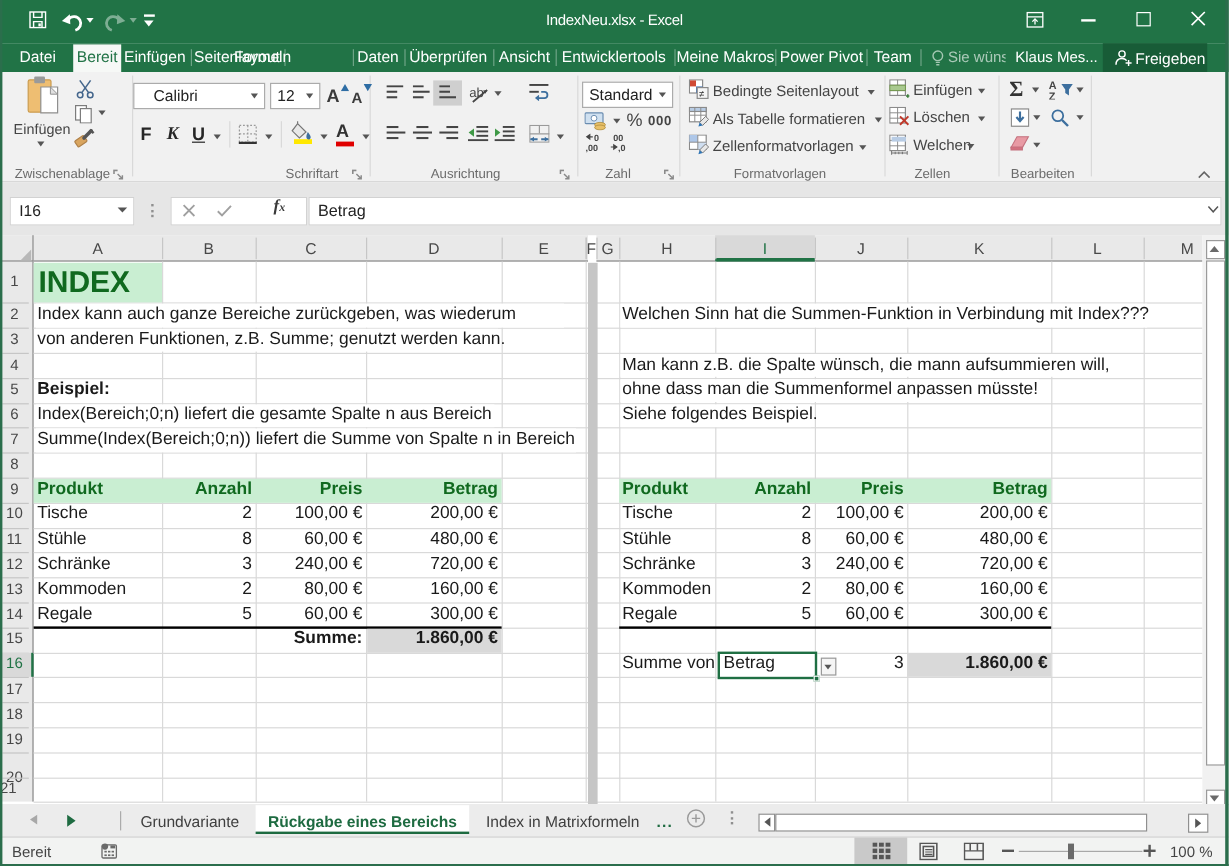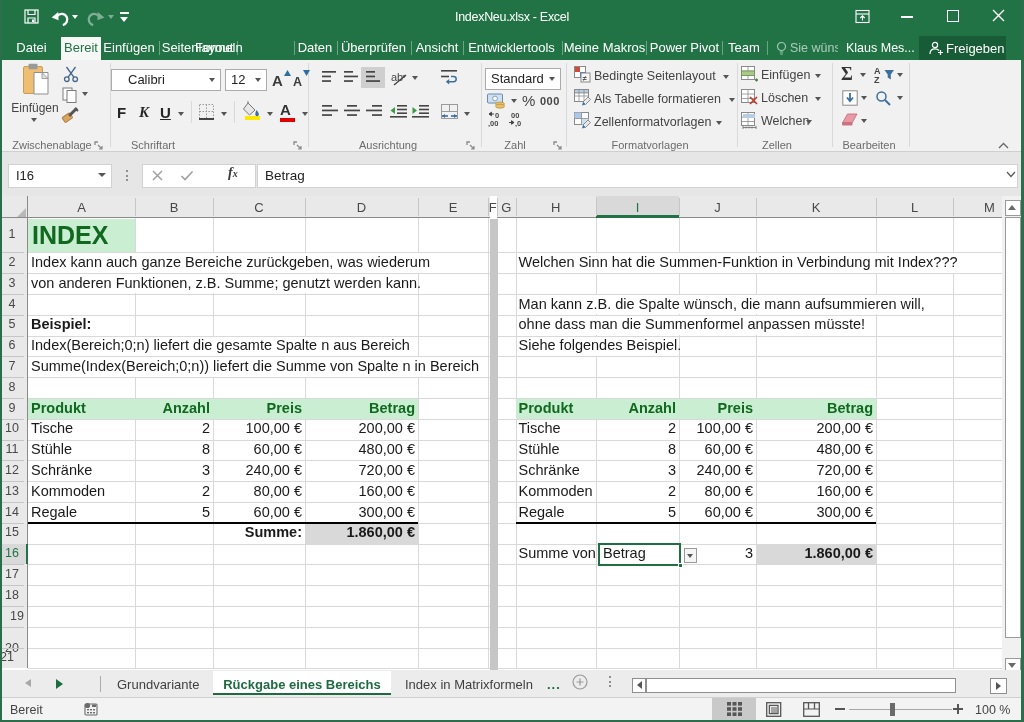--- a/index.html
+++ b/index.html
@@ -83,21 +83,21 @@
 <div style="position:absolute;left:0;top:60px;width:1024px;height:91px;background:#f1f1f1"></div>
 <div style="position:absolute;left:0;top:151px;width:1024px;height:1px;background:#cfcfcf"></div>
 <div style="position:absolute;left:109.5px;top:63px;width:1px;height:84px;background:#d9d9d9"></div>
 <div style="position:absolute;left:308px;top:63px;width:1px;height:84px;background:#d9d9d9"></div>
 <div style="position:absolute;left:480.5px;top:63px;width:1px;height:84px;background:#d9d9d9"></div>
 <div style="position:absolute;left:566px;top:63px;width:1px;height:84px;background:#d9d9d9"></div>
 <div style="position:absolute;left:737px;top:63px;width:1px;height:84px;background:#d9d9d9"></div>
 <div style="position:absolute;left:832px;top:63px;width:1px;height:84px;background:#d9d9d9"></div>
 <div style="position:absolute;left:909px;top:63px;width:1px;height:84px;background:#d9d9d9"></div>
 <div style="position:absolute;left:-18px;top:139px;width:140px;text-align:center;font-size:11px;color:#6b6b6b">Zwischenablage</div>
-<div style="position:absolute;left:131px;top:139px;width:140px;text-align:left;font-size:11px;color:#6b6b6b">Schriftart</div>
+<div style="position:absolute;left:142px;top:139px;width:140px;text-align:right;font-size:11px;color:#6b6b6b">Schriftart</div>
 <div style="position:absolute;left:318px;top:139px;width:140px;text-align:center;font-size:11px;color:#6b6b6b">Ausrichtung</div>
 <div style="position:absolute;left:445px;top:139px;width:140px;text-align:center;font-size:11px;color:#6b6b6b">Zahl</div>
 <div style="position:absolute;left:580px;top:139px;width:140px;text-align:center;font-size:11px;color:#6b6b6b">Formatvorlagen</div>
 <div style="position:absolute;left:707px;top:139px;width:140px;text-align:center;font-size:11px;color:#6b6b6b">Zellen</div>
 <div style="position:absolute;left:799px;top:139px;width:140px;text-align:center;font-size:11px;color:#6b6b6b">Bearbeiten</div>
 <svg style="position:absolute;left:94px;top:141px" width="10" height="10" viewBox="0 0 10 10">
     <path d="M1 4 V1 H4" stroke="#8a8a8a" fill="none" stroke-width="1.3"></path>
     <path d="M4 4 L8 8 M8 5 V8 H5" stroke="#8a8a8a" fill="none" stroke-width="1.2"></path>
   </svg>
 <svg style="position:absolute;left:293px;top:141px" width="10" height="10" viewBox="0 0 10 10">
@@ -446,21 +446,21 @@
 <div style="position:absolute;left:0;top:525.45px;width:24px;text-align:center;font-size:12.5px;color:#484848">15</div>
 <div style="position:absolute;left:2px;top:543.6px;width:22px;height:1px;background:#c6c6c6"></div>
 <div style="position:absolute;left:0;top:543.6px;width:26px;height:20.799999999999955px;background:#d9d9d9"></div>
 <div style="position:absolute;left:25.5px;top:543.6px;width:2.5px;height:20.799999999999955px;background:#217346"></div>
 <div style="position:absolute;left:0;top:546.25px;width:24px;text-align:center;font-size:12.5px;color:#217346">16</div>
 <div style="position:absolute;left:2px;top:564.4px;width:22px;height:1px;background:#c6c6c6"></div>
 <div style="position:absolute;left:0;top:567.05px;width:24px;text-align:center;font-size:12.5px;color:#484848">17</div>
 <div style="position:absolute;left:2px;top:585.2px;width:22px;height:1px;background:#c6c6c6"></div>
 <div style="position:absolute;left:0;top:587.85px;width:24px;text-align:center;font-size:12.5px;color:#484848">18</div>
 <div style="position:absolute;left:2px;top:606.0px;width:22px;height:1px;background:#c6c6c6"></div>
-<div style="position:absolute;left:0;top:608.6500000000001px;width:24px;text-align:right;font-size:12.5px;color:#484848">19</div>
+<div style="position:absolute;left:0;top:608.6500000000001px;width:24px;text-align:center;font-size:12.5px;color:#484848">19</div>
 <div style="position:absolute;left:2px;top:626.8000000000001px;width:22px;height:1px;background:#c6c6c6"></div>
 <div style="position:absolute;left:0;top:641px;width:24px;text-align:center;font-size:12.5px;color:#484848">20</div>
 <div style="position:absolute;left:2px;top:647.6px;width:22px;height:1px;background:#c6c6c6"></div>
 <div style="position:absolute;left:0;top:650.25px;width:24px;text-align:left;font-size:12.5px;color:#484848">21</div>
 <div style="position:absolute;left:135px;top:217.5px;width:1px;height:450.9px;background:#d9d9d9"></div>
 <div style="position:absolute;left:213px;top:217.5px;width:1px;height:450.9px;background:#d9d9d9"></div>
 <div style="position:absolute;left:305px;top:217.5px;width:1px;height:450.9px;background:#d9d9d9"></div>
 <div style="position:absolute;left:418px;top:217.5px;width:1px;height:450.9px;background:#d9d9d9"></div>
 <div style="position:absolute;left:488px;top:217.5px;width:1px;height:450.9px;background:#d9d9d9"></div>
 <div style="position:absolute;left:515.5px;top:217.5px;width:1px;height:450.9px;background:#d9d9d9"></div>

